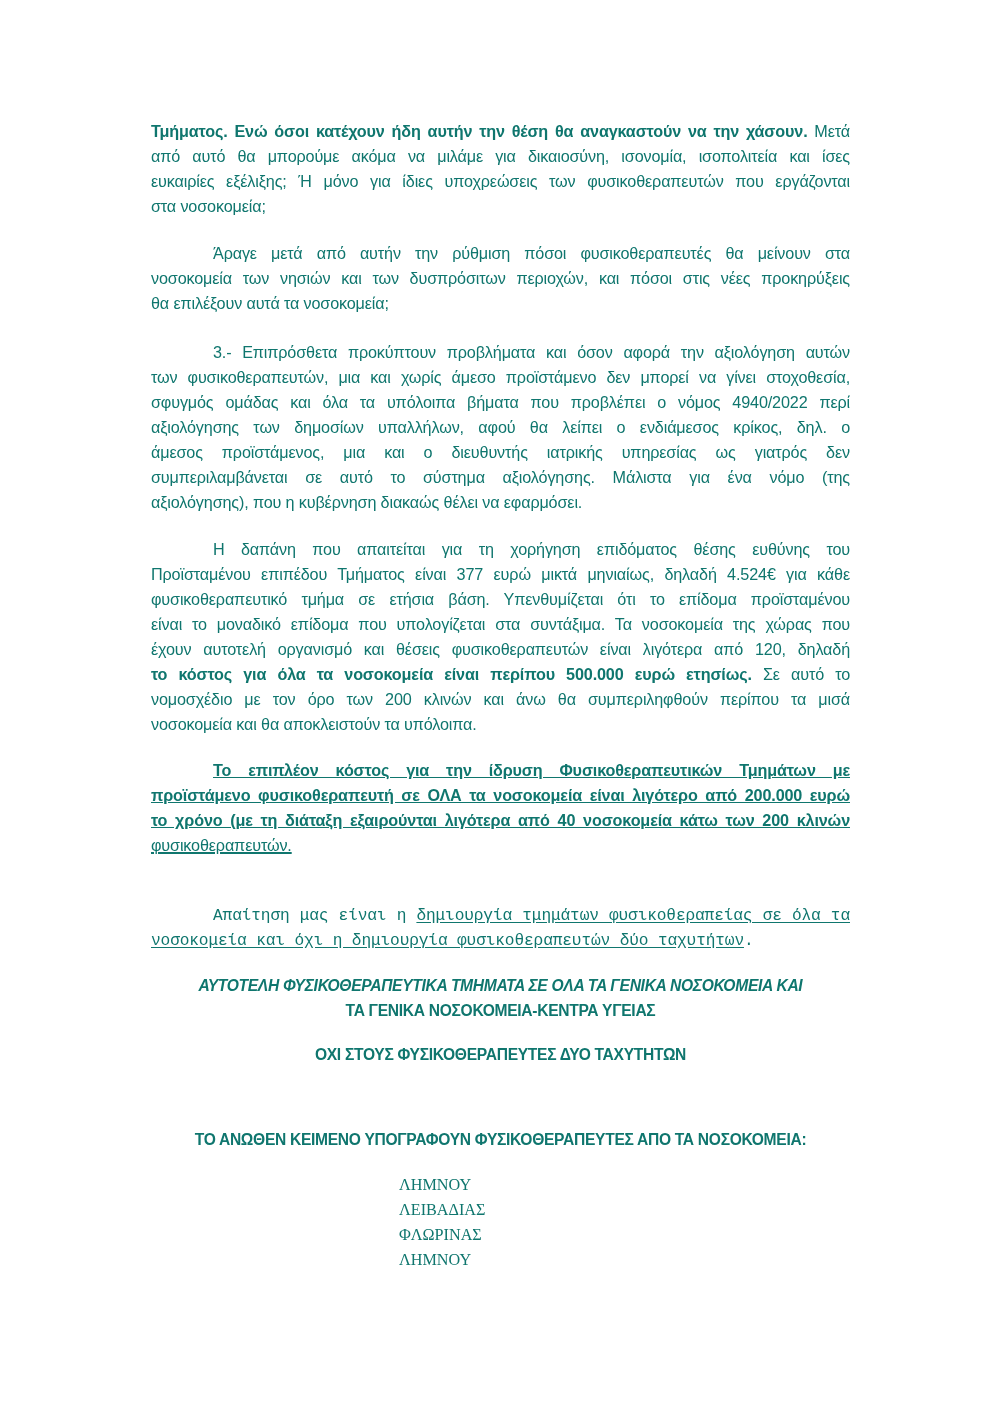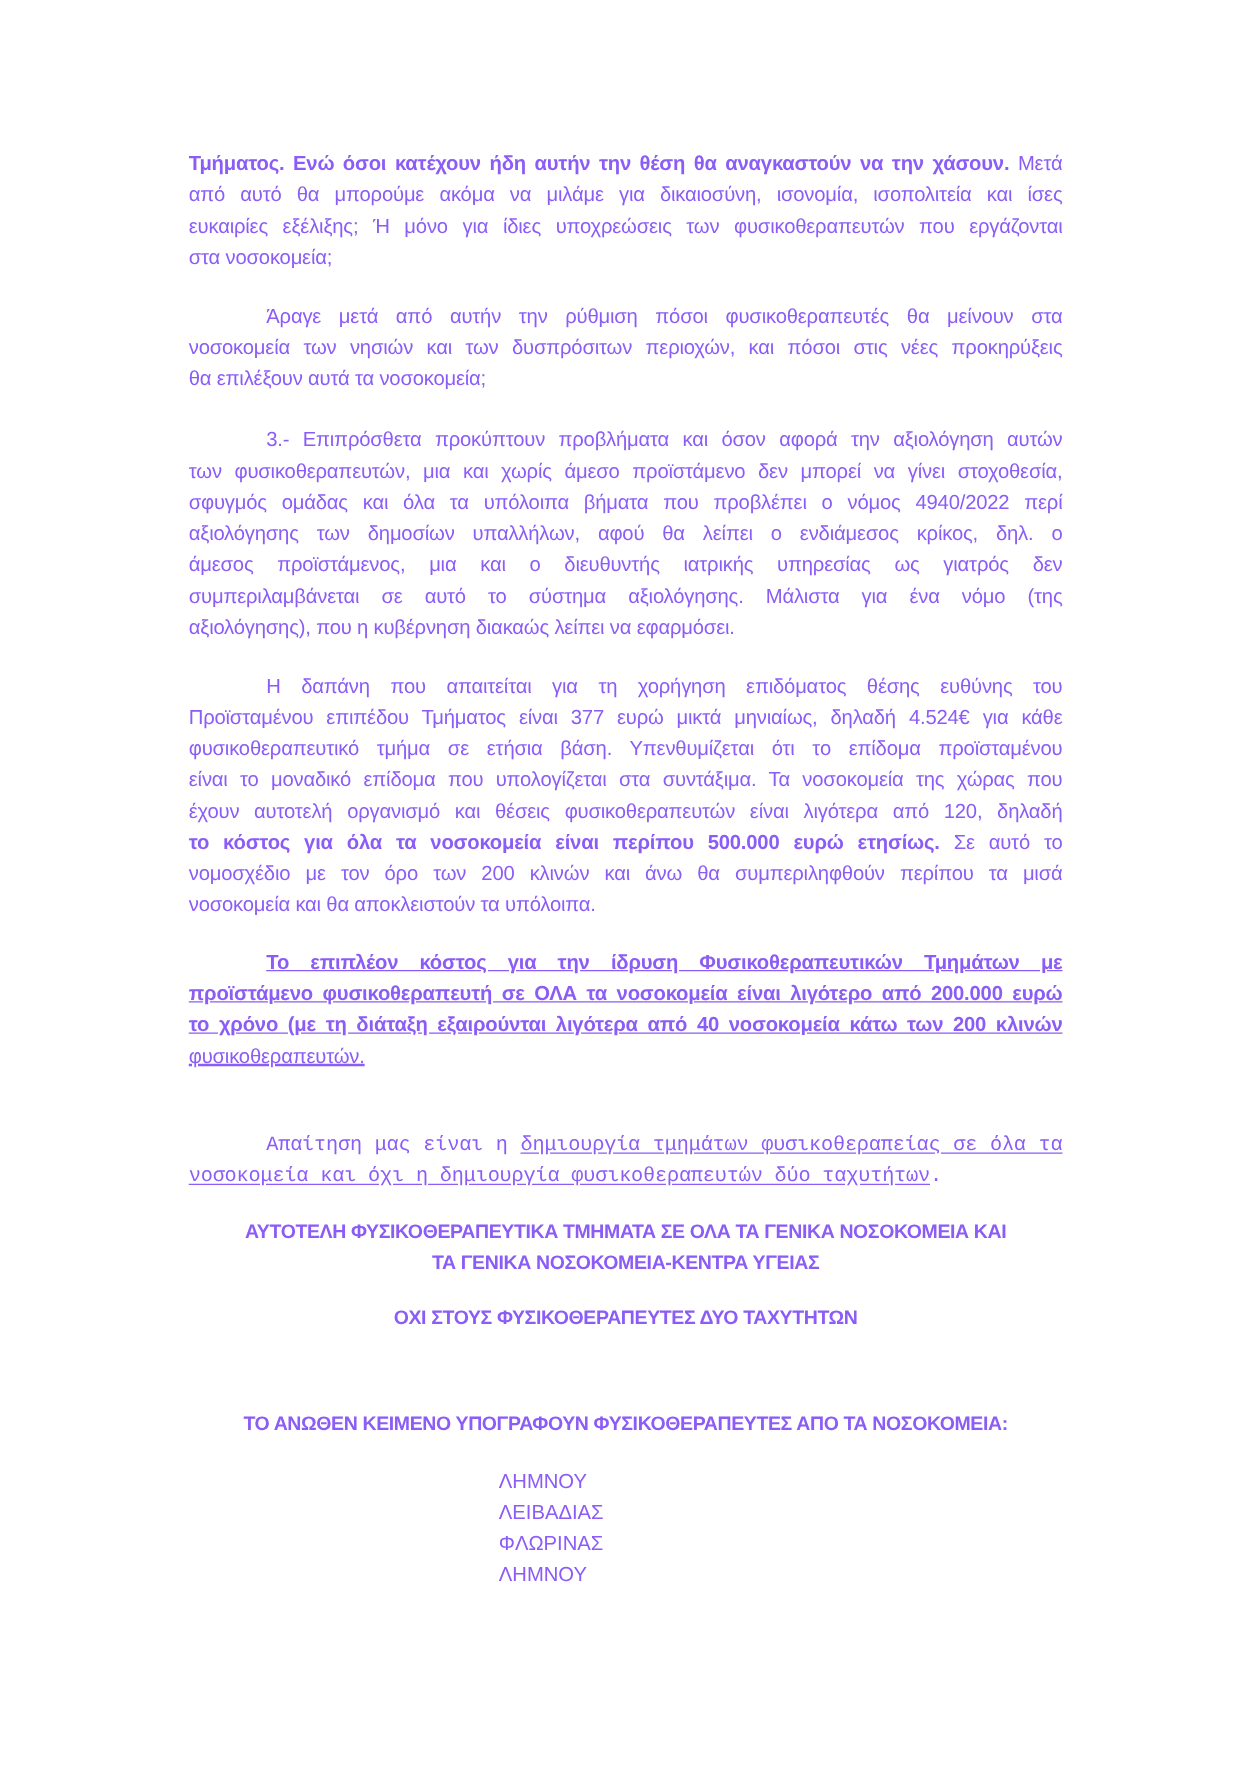--- a/index.html
+++ b/index.html
@@ -1,36 +1,36 @@
 <!DOCTYPE html>
 <html><head>
 <meta charset="utf-8">
 <style>
   html, body { margin: 0; padding: 0; background: #ffffff; }
   body { width: 1000px; height: 1414px; position: relative; overflow: hidden; }
   .page {
     position: absolute; left: 0; top: 0; width: 1000px; height: 1414px; background: #ffffff;
-    font-family: "Liberation Sans", sans-serif; color: #8b5cf6;
+    font-family: "Liberation Sans", sans-serif; color: #0f766e;
   }
   .para {
     position: absolute; left: 151px; width: 699px;
     font-size: 16.2px; line-height: 25px; text-align: justify; letter-spacing: -0.15px;
   }
   .line { display: block; height: 25px; white-space: nowrap; text-align: justify; text-align-last: justify; }
   .line.last { text-align-last: left; }
   .indent { padding-left: 62px; }
   b, .b { font-weight: bold; }
   u, .u { text-decoration: underline; text-underline-offset: 2px; }
   .heading {
     position: absolute; left: 151px; width: 699px; text-align: center;
     font-weight: bold; font-size: 15.6px; line-height: 25px; letter-spacing: -0.3px;
   }
   .list {
     position: absolute; left: 399px; top: 1173px;
-    font-size: 16.2px; line-height: 25px;
+    font-size: 16.2px; line-height: 25px; font-family: Liberation Serif, serif;
   }
   .list div { height: 25px; }
 </style>
 </head>
 <body>
 
 <div class="page">
 
   <div class="para" style="top:119px;">
     <span class="line"><b>Τμήματος. Ενώ όσοι κατέχουν ήδη αυτήν την θέση θα αναγκαστούν να την χάσουν.</b><span> Μετά</span></span>
@@ -45,21 +45,21 @@
     <span class="line last">θα επιλέξουν αυτά τα νοσοκομεία;</span>
   </div>
 
   <div class="para" style="top:340px;">
     <span class="line indent">3.- Επιπρόσθετα προκύπτουν προβλήματα και όσον αφορά την αξιολόγηση αυτών</span>
     <span class="line">των φυσικοθεραπευτών, μια και χωρίς άμεσο προϊστάμενο δεν μπορεί να γίνει στοχοθεσία,</span>
     <span class="line">σφυγμός ομάδας και όλα τα υπόλοιπα βήματα που προβλέπει ο νόμος 4940/2022 περί</span>
     <span class="line">αξιολόγησης των δημοσίων υπαλλήλων, αφού θα λείπει ο ενδιάμεσος κρίκος, δηλ. ο</span>
     <span class="line">άμεσος προϊστάμενος, μια και ο διευθυντής ιατρικής υπηρεσίας ως γιατρός δεν</span>
     <span class="line">συμπεριλαμβάνεται σε αυτό το σύστημα αξιολόγησης. Μάλιστα για ένα νόμο (της</span>
-    <span class="line last">αξιολόγησης), που η κυβέρνηση διακαώς λείπει να εφαρμόσει.</span>
+    <span class="line last">αξιολόγησης), που η κυβέρνηση διακαώς θέλει να εφαρμόσει.</span>
   </div>
 
   <div class="para" style="top:537px;">
     <span class="line indent">Η δαπάνη που απαιτείται για τη χορήγηση επιδόματος θέσης ευθύνης του</span>
     <span class="line">Προϊσταμένου επιπέδου Τμήματος είναι 377 ευρώ μικτά μηνιαίως, δηλαδή 4.524€ για κάθε</span>
     <span class="line">φυσικοθεραπευτικό τμήμα σε ετήσια βάση. Υπενθυμίζεται ότι το επίδομα προϊσταμένου</span>
     <span class="line">είναι το μοναδικό επίδομα που υπολογίζεται στα συντάξιμα. Τα νοσοκομεία της χώρας που</span>
     <span class="line">έχουν αυτοτελή οργανισμό και θέσεις φυσικοθεραπευτών είναι λιγότερα από 120, δηλαδή</span>
     <span class="line"><b>το κόστος για όλα τα νοσοκομεία είναι περίπου 500.000 ευρώ ετησίως.</b><span> Σε αυτό το</span></span>
     <span class="line">νομοσχέδιο με τον όρο των 200 κλινών και άνω θα συμπεριληφθούν περίπου τα μισά</span>
@@ -71,21 +71,21 @@
     <span class="line b">προϊστάμενο φυσικοθεραπευτή σε ΟΛΑ τα νοσοκομεία είναι λιγότερο από 200.000 ευρώ</span>
     <span class="line b">το χρόνο (με τη διάταξη εξαιρούνται λιγότερα από 40 νοσοκομεία κάτω των 200 κλινών</span>
     <span class="line last"><u>φυσικοθεραπευτών.</u></span>
   </div>
 
   <div class="para" style="top:904px;font-family:Liberation Mono, monospace;">
     <span class="line indent"><span>Απαίτηση μας είναι η </span><u>δημιουργία τμημάτων φυσικοθεραπείας σε όλα τα</u></span>
     <span class="line last"><u>νοσοκομεία και όχι η δημιουργία φυσικοθεραπευτών δύο ταχυτήτων</u><span>.</span></span>
   </div>
 
-  <div class="heading" style="top:973px;">ΑΥΤΟΤΕΛΗ ΦΥΣΙΚΟΘΕΡΑΠΕΥΤΙΚΑ ΤΜΗΜΑΤΑ ΣΕ ΟΛΑ ΤΑ ΓΕΝΙΚΑ ΝΟΣΟΚΟΜΕΙΑ ΚΑΙ</div>
+  <div class="heading" style="top:973px;font-style:italic;">ΑΥΤΟΤΕΛΗ ΦΥΣΙΚΟΘΕΡΑΠΕΥΤΙΚΑ ΤΜΗΜΑΤΑ ΣΕ ΟΛΑ ΤΑ ΓΕΝΙΚΑ ΝΟΣΟΚΟΜΕΙΑ ΚΑΙ</div>
   <div class="heading" style="top:998px;">ΤΑ ΓΕΝΙΚΑ ΝΟΣΟΚΟΜΕΙΑ-ΚΕΝΤΡΑ ΥΓΕΙΑΣ</div>
   <div class="heading" style="top:1127px;">ΤΟ ΑΝΩΘΕΝ ΚΕΙΜΕΝΟ ΥΠΟΓΡΑΦΟΥΝ ΦΥΣΙΚΟΘΕΡΑΠΕΥΤΕΣ ΑΠΟ ΤΑ ΝΟΣΟΚΟΜΕΙΑ:</div>
   <div class="heading" style="top:1042px;">ΟΧΙ ΣΤΟΥΣ ΦΥΣΙΚΟΘΕΡΑΠΕΥΤΕΣ ΔΥΟ ΤΑΧΥΤΗΤΩΝ</div>
 
   <div class="list">
     <div>ΛΗΜΝΟΥ</div>
     <div>ΛΕΙΒΑΔΙΑΣ</div>
     <div>ΦΛΩΡΙΝΑΣ</div>
     <div>ΛΗΜΝΟΥ</div>
   </div>

